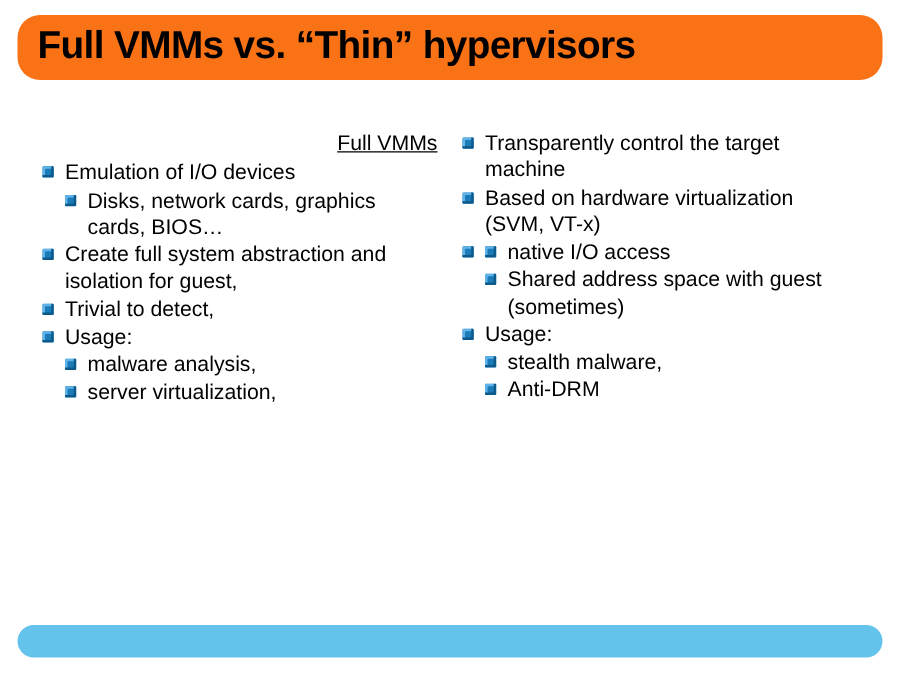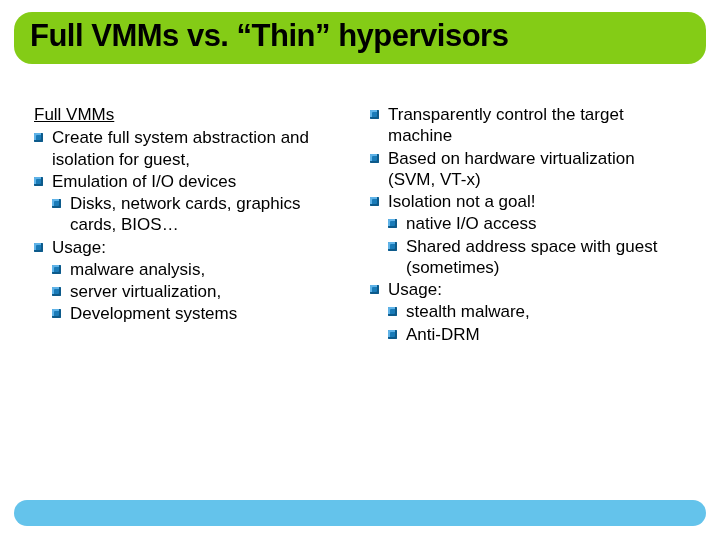--- a/index.html
+++ b/index.html
@@ -6,21 +6,21 @@
   body {
     width: 720px;
     height: 540px;
     background: #fff;
     font-family: Arial, Helvetica, sans-serif;
     color: #000;
     overflow: hidden;
   }
   .title-bar {
     margin: 12px 14px 0 14px;
-    background: #84cc16;
+    background: #f97316;
     border-radius: 18px;
     padding: 6px 16px 10px 16px;
   }
   .title-bar h1 {
     font-family: Arial, Helvetica, sans-serif;
     font-weight: 900;
     font-size: 31px;
     letter-spacing: -0.5px;
     color: #000;
   }
@@ -28,21 +28,21 @@
     display: flex;
     gap: 20px;
     padding: 40px 34px 0 34px;
   }
   .col {
     flex: 1;
     font-size: 17px;
     line-height: 1.25;
   }
   .col-heading {
-    text-align: left;
+    text-align: right;
     text-decoration: underline;
     margin-bottom: 2px;
     font-weight: 400;
   }
   ul { list-style: none; }
   li {
     position: relative;
     padding-left: 18px;
     margin-bottom: 1px;
   }
@@ -73,36 +73,36 @@
 <body>
 
 <div class="title-bar">
   <h1>Full VMMs vs. “Thin” hypervisors</h1>
 </div>
 
 <div class="content">
   <div class="col">
     <div class="col-heading">Full VMMs</div>
     <ul>
-        <li><span>Create full system abstraction and isolation for guest,</span></li>
         <li><span>Emulation of I/O devices</span><ul>
             <li><span>Disks, network cards, graphics cards, BIOS…</span></li>
           </ul></li>
+        <li><span>Create full system abstraction and isolation for guest,</span></li>
+        <li><span>Trivial to detect,</span></li>
         <li><span>Usage:</span><ul>
             <li><span>malware analysis,</span></li>
             <li><span>server virtualization,</span></li>
-            <li><span>Development systems</span></li>
           </ul></li>
       </ul>
   </div>
   <div class="col">
     <ul>
         <li><span>Transparently control the target machine</span></li>
         <li><span>Based on hardware virtualization (SVM, VT-x)</span></li>
-        <li><span>Isolation not a goal!</span><ul>
+        <li><ul>
             <li><span>native I/O access</span></li>
             <li><span>Shared address space with guest (sometimes)</span></li>
           </ul></li>
         <li><span>Usage:</span><ul>
             <li><span>stealth malware,</span></li>
             <li><span>Anti-DRM</span></li>
           </ul></li>
       </ul>
   </div>
 </div>

